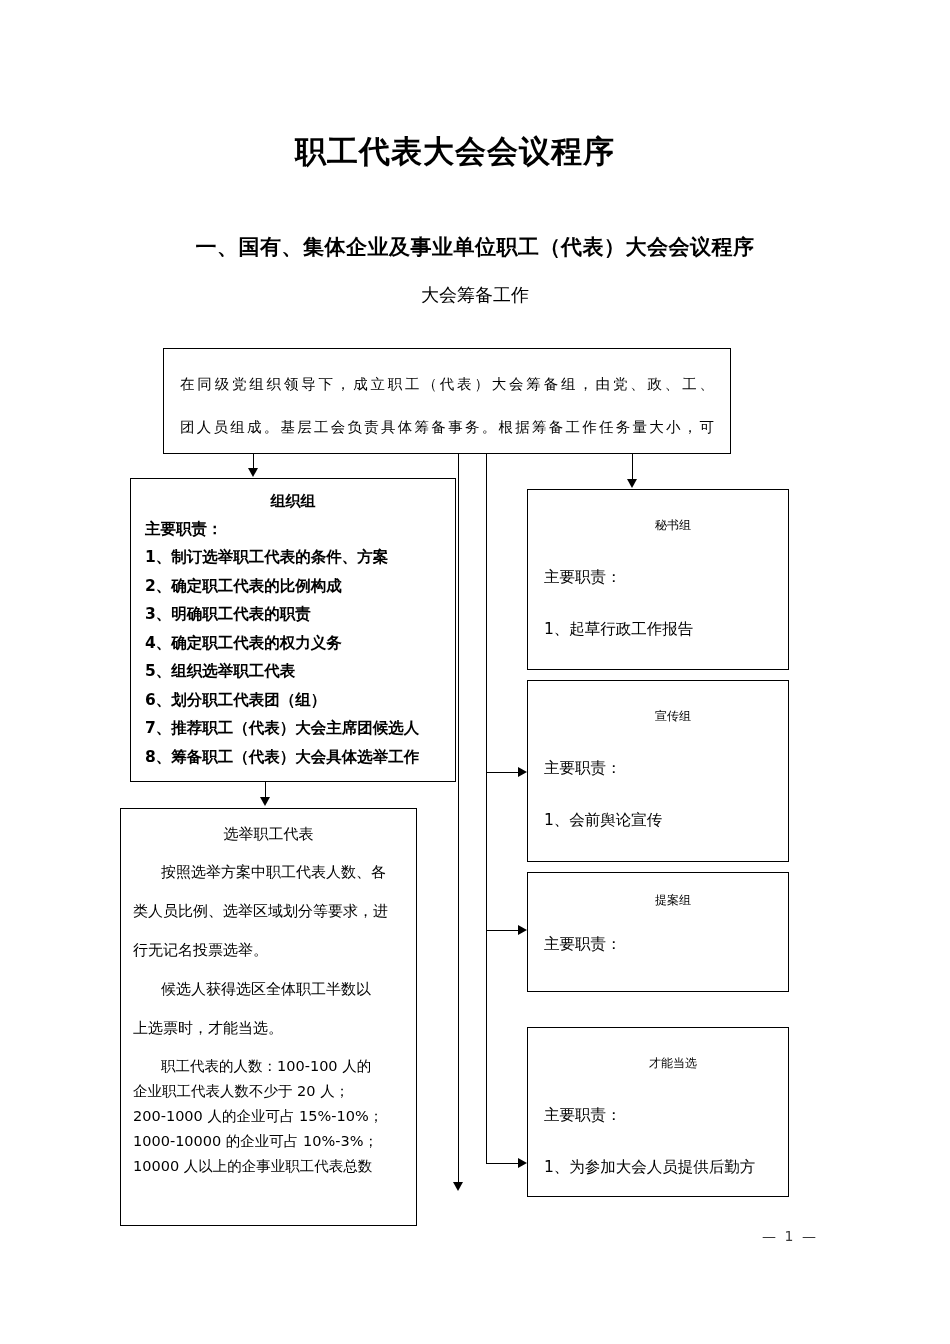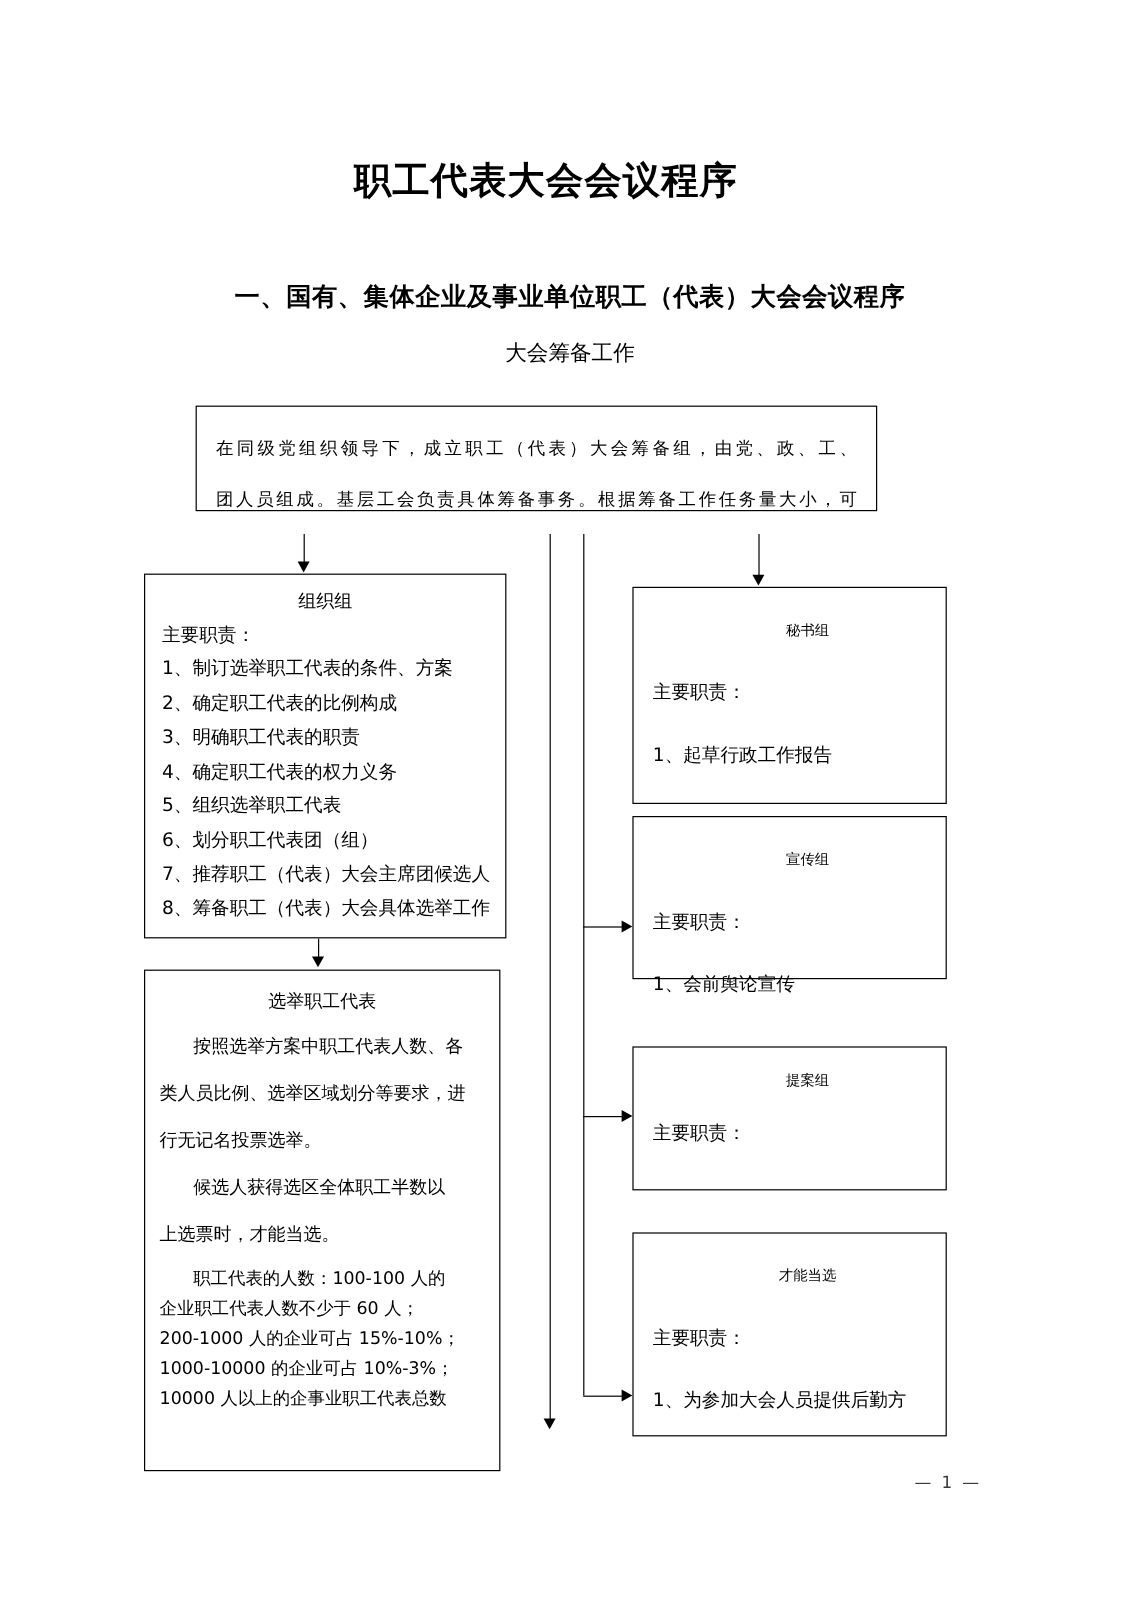--- a/index.html
+++ b/index.html
@@ -56,40 +56,41 @@
   .box {
     position: absolute;
     border: 1px solid #000000;
     background: #ffffff;
     box-sizing: border-box;
   }
 
   
   .box-prep {
     left: 163px;
-    top: 338px;
+    top: 348px;
     width: 568px;
-    height: 88px;
+    height: 106px;
     padding: 14px 10px 0 10px;
   }
   .box-prep .para {
     font-size: 14.5px;
     line-height: 43px;
     text-align: justify;
     text-align-last: justify;
     padding: 0 6px;
   }
 
   
   .box-org {
-    left: 120px;
+    left: 130px;
     top: 478px;
-    width: 302px;
+    width: 326px;
     height: 304px;
     padding: 10px 0 0 0;
+    font-weight: bold;
   }
   .box-org .box-title {
     text-align: center;
     font-size: 15px;
     line-height: 24px;
     margin-bottom: 2px;
   }
   .box-org .lead {
     font-size: 15.5px;
     line-height: 28px;
@@ -143,21 +144,21 @@
     padding: 0 8px 0 12px;
   }
 
   
   .box-right {
     left: 527px;
     width: 262px;
     padding: 0;
   }
   .box-sec   { top: 489px; height: 181px; }
-  .box-pub   { top: 680px; height: 136px; }
+  .box-pub   { top: 680px; height: 182px; }
   .box-prop  { top: 872px; height: 120px; }
   .box-log   { top: 1027px; height: 170px; }
 
   .box-right .box-title {
     text-align: center;
     font-size: 12px;
     line-height: 22px;
     padding-top: 24px;
     padding-left: 30px;
   }
@@ -268,21 +269,21 @@
   </div>
 
   <div class="box box-elect">
     <div class="box-title">选举职工代表</div>
     <div class="para">按照选举方案中职工代表人数、各</div>
     <div class="para" style="text-indent:0;">类人员比例、选举区域划分等要求，进</div>
     <div class="para" style="text-indent:0;">行无记名投票选举。</div>
     <div class="para2">候选人获得选区全体职工半数以</div>
     <div class="para2" style="text-indent:0;">上选票时，才能当选。</div>
     <div class="stat-first">职工代表的人数：100-100 人的</div>
-    <div class="stat">企业职工代表人数不少于 60 人；</div>
+    <div class="stat">企业职工代表人数不少于 20 人；</div>
     <div class="stat">200-1000 人的企业可占 15%-10%；</div>
     <div class="stat">1000-10000 的企业可占 10%-3%；</div>
     <div class="stat">10000 人以上的企事业职工代表总数</div>
   </div>
 
   <div class="box box-right box-sec">
     <div class="box-title">秘书组</div>
     <div class="lead">主要职责：</div>
     <div class="item">1、起草行政工作报告</div>
   </div>

